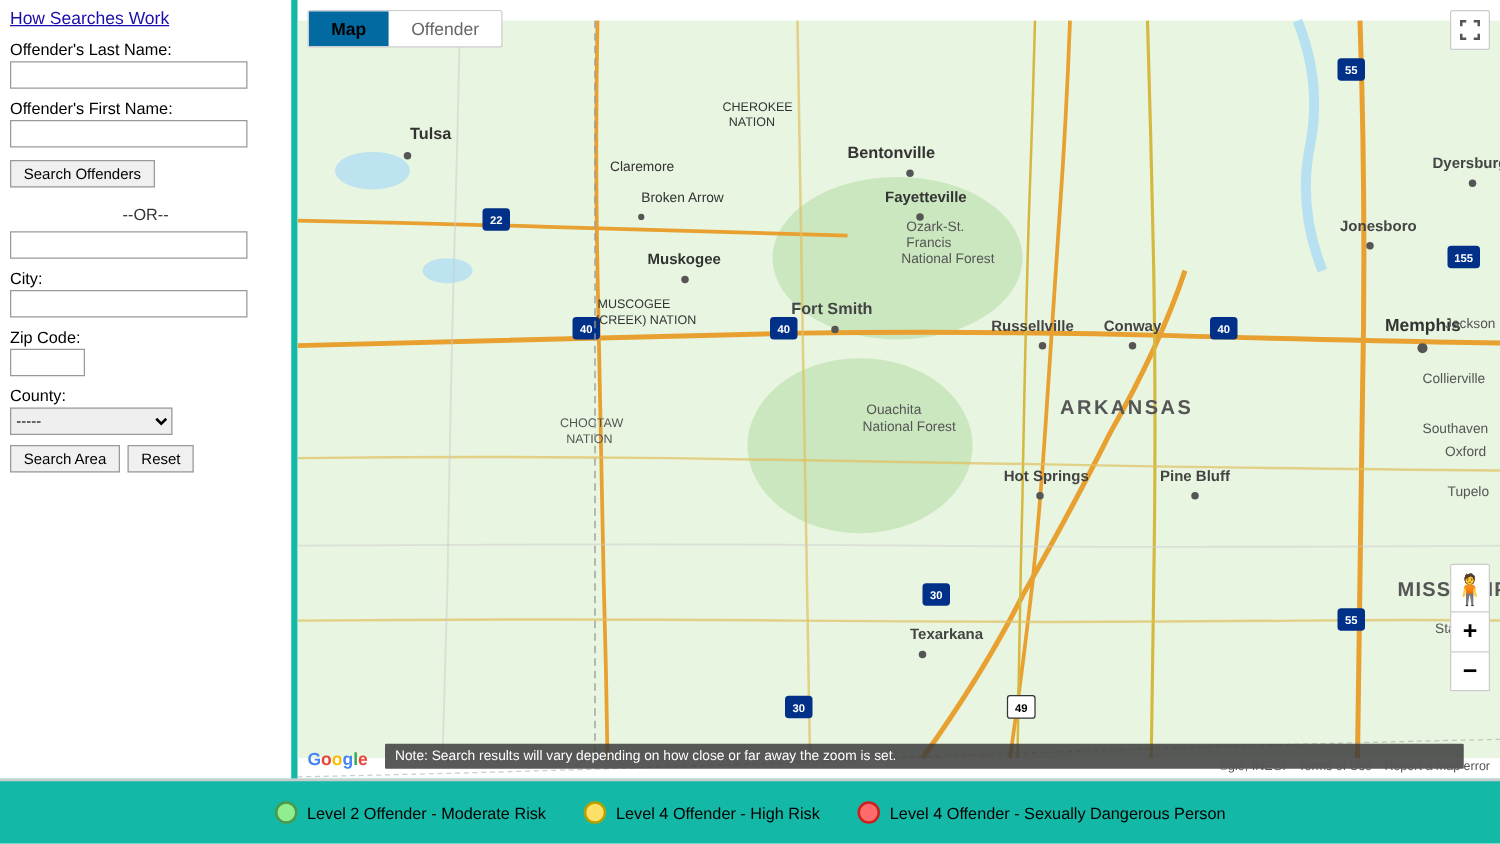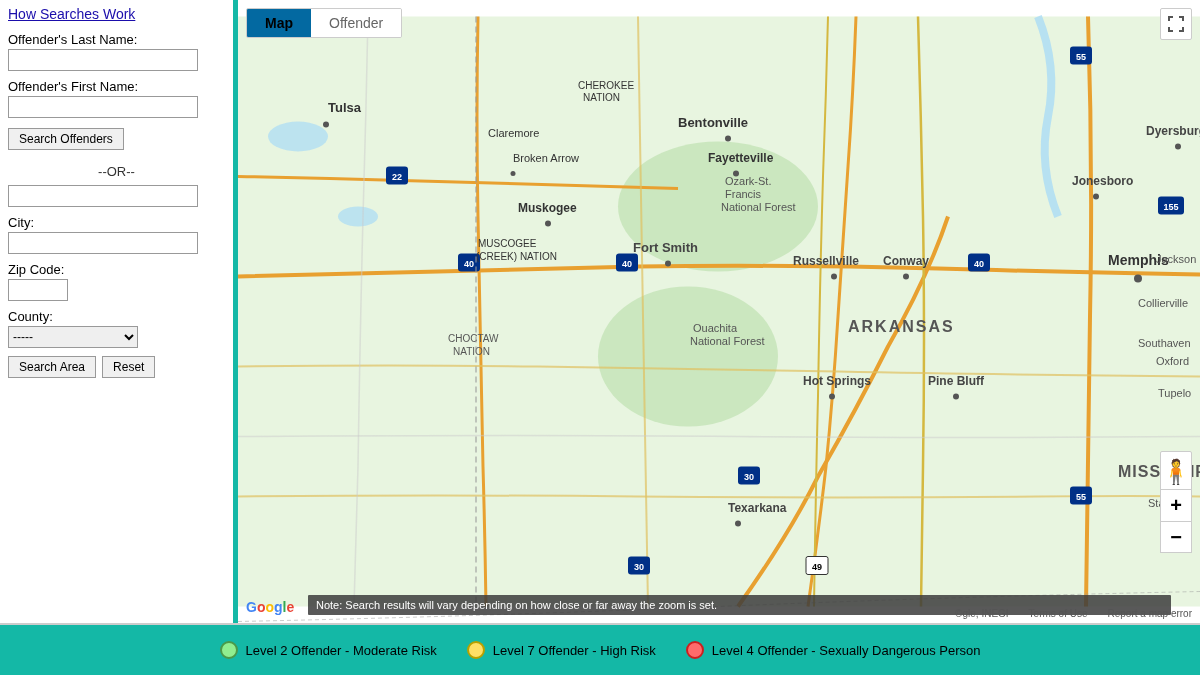--- a/index.html
+++ b/index.html
@@ -57,21 +57,21 @@
     .google-logo span:nth-child(2) { color: #EA4335; }
     .google-logo span:nth-child(3) { color: #FBBC05; }
     .google-logo span:nth-child(4) { color: #4285F4; }
     .google-logo span:nth-child(5) { color: #34A853; }
     .google-logo span:nth-child(6) { color: #EA4335; }
 
     
     .map-notice { position: absolute; bottom: 8px; left: 70px; right: 29px; z-index: 10; background: rgba(60,60,60,0.85); color: #fff; font-size: 11px; padding: 4px 8px; border-radius: 1px; }
 
     
-    .map-attr { position: absolute; bottom: 4px; right: 8px; z-index: 10; font-size: 10px; color: #555; display: flex; gap: 20px; }
+    .map-attr { position: absolute; bottom: 4px; right: 8px; z-index: 10; font-size: 10px; color: #555; display: flex; gap: 10px; }
     .map-attr a { color: #555; text-decoration: none; }
 
     
     #legend { height: 52px; background: #14b8a6; border-top: 2px solid #ccc; display: flex; align-items: center; justify-content: center; gap: 30px; padding: 0 20px; }
 
     .legend-item { display: flex; align-items: center; gap: 8px; font-size: 13px; }
     .legend-circle { width: 18px; height: 18px; border-radius: 50%; border: 2px solid #666; flex-shrink: 0; }
     .legend-circle.green { background: #90EE90; border-color: #4a9a4a; }
     .legend-circle.yellow { background: #FFE066; border-color: #b8a000; }
     .legend-circle.red { background: #FF6B6B; border-color: #cc2020; }
@@ -309,20 +309,20 @@
     </div>
   </div>
 
   <div id="legend">
     <div class="legend-item">
       <div class="legend-circle green"></div>
       <span>Level 2 Offender - Moderate Risk</span>
     </div>
     <div class="legend-item">
       <div class="legend-circle yellow"></div>
-      <span>Level 7 Offender - High Risk</span>
+      <span>Level 4 Offender - High Risk</span>
     </div>
     <div class="legend-item">
       <div class="legend-circle red"></div>
       <span>Level 4 Offender - Sexually Dangerous Person</span>
     </div>
   </div>
 </div>
 
 </body></html>

